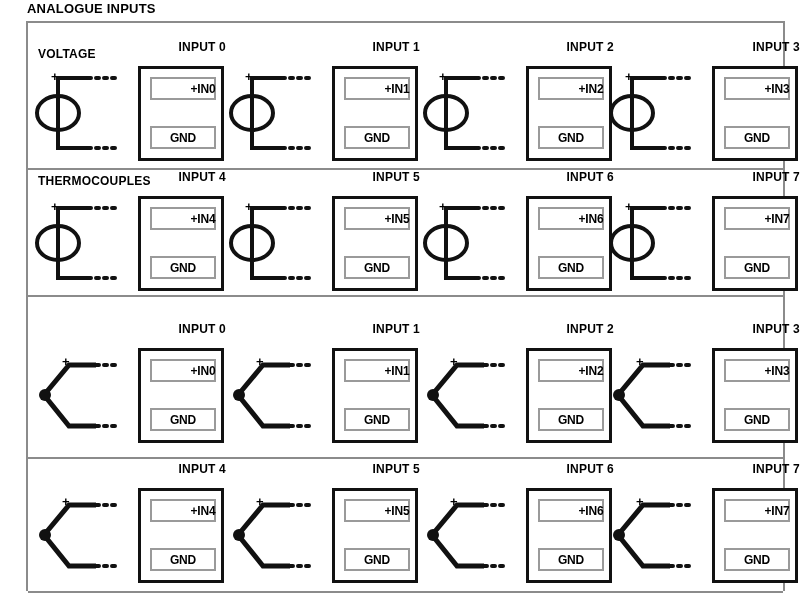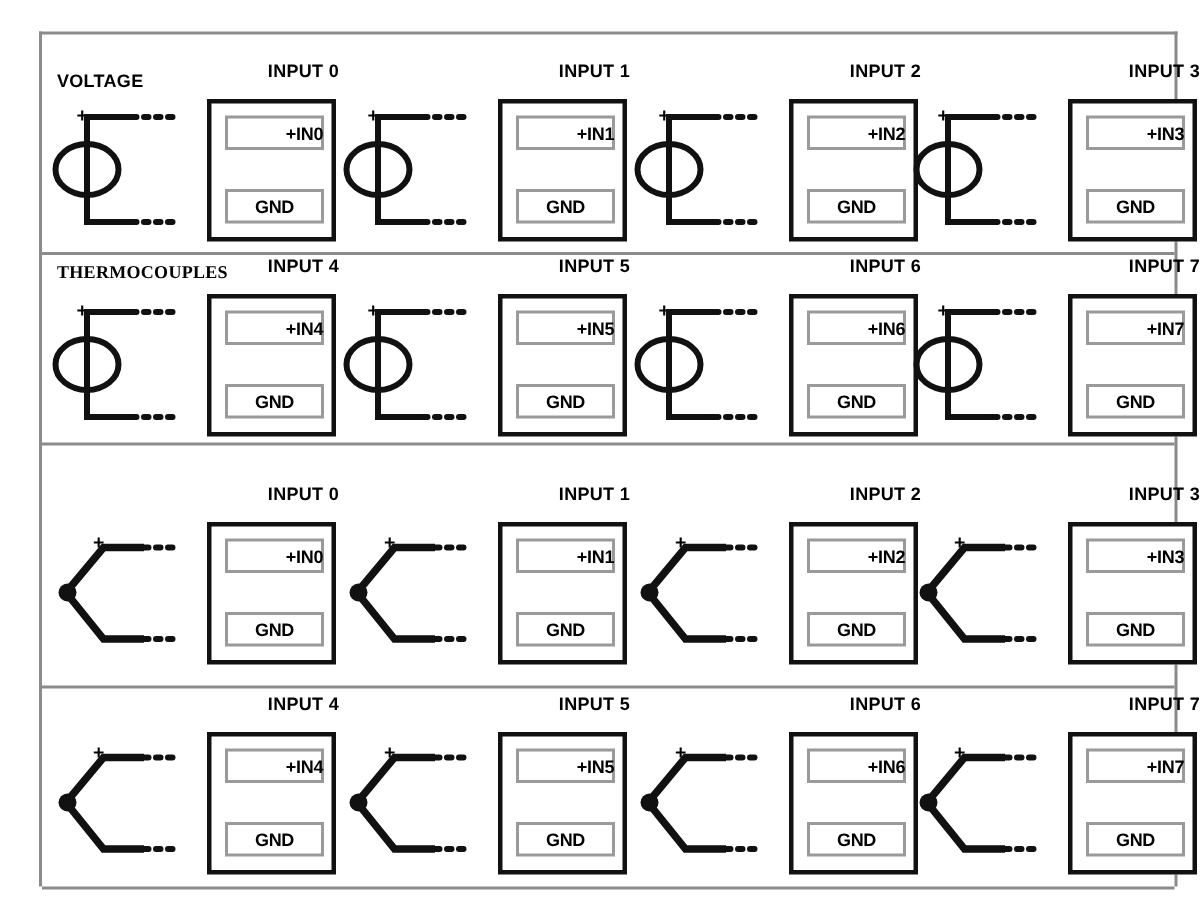--- a/index.html
+++ b/index.html
@@ -75,20 +75,21 @@
   .term.gnd{top:57px;}
 
   .svgwrap{position:absolute;left:0;top:26px;width:108px;height:95px;}
   svg{display:block;overflow:visible;}
 </style>
 </head>
 <body>
 
 <div id="root">
 
+  <div class="page-title">ANALOGUE INPUTS</div>
 
   <div class="frame" id="frame">
       <div class="section-label" style="top: 8px;">VOLTAGE</div>
       <div class="cell" style="left: 8px; top: 17px;">
         <div class="cell-title">INPUT 0</div>
         <div class="plus" style="left: 15px; top: 30px;">+</div>
         <div class="svgwrap">
           <svg width="108" height="95" viewBox="0 0 108 95">
             <path d="M20 12 L52 12" stroke="#111111" stroke-width="4" fill="none"></path>
             <path d="M22 12 L22 82" stroke="#111111" stroke-width="4" fill="none"></path>
@@ -222,21 +223,21 @@
             <ellipse cx="22" cy="47" rx="21" ry="17" stroke="#111111" stroke-width="4" fill="none"></ellipse>
             <path d="M52 12 L80 12" stroke="#111111" stroke-width="4" fill="none" stroke-dasharray="3 5" stroke-linecap="round"></path>
             <path d="M52 82 L80 82" stroke="#111111" stroke-width="4" fill="none" stroke-dasharray="3 5" stroke-linecap="round"></path>
           </svg>
         </div>
         <div class="tblock">
           <div class="term pos">+IN7</div>
           <div class="term gnd">GND</div>
         </div>
       </div>
-      <div class="section-label" style="top: 135px; font-family: Liberation Serif, serif;">THERMOCOUPLES</div>
+      <div class="section-label" style="top: 135px;">THERMOCOUPLES</div>
       <div class="cell" style="left: 8px; top: 299px;">
         <div class="cell-title">INPUT 0</div>
         <div class="plus" style="left: 26px; top: 33px;">+</div>
         <div class="svgwrap">
           <svg width="108" height="95" viewBox="0 0 108 95">
             <path d="M8 47 L33 17 L60 17" stroke="#111111" stroke-width="5" fill="none" stroke-linejoin="miter"></path>
             <path d="M8 47 L33 78 L60 78" stroke="#111111" stroke-width="5" fill="none" stroke-linejoin="miter"></path>
             <circle cx="9" cy="47" r="6" fill="#111111"></circle>
             <path d="M60 17 L84 17" stroke="#111111" stroke-width="4" fill="none" stroke-dasharray="3 5" stroke-linecap="round"></path>
             <path d="M60 78 L84 78" stroke="#111111" stroke-width="4" fill="none" stroke-dasharray="3 5" stroke-linecap="round"></path>

